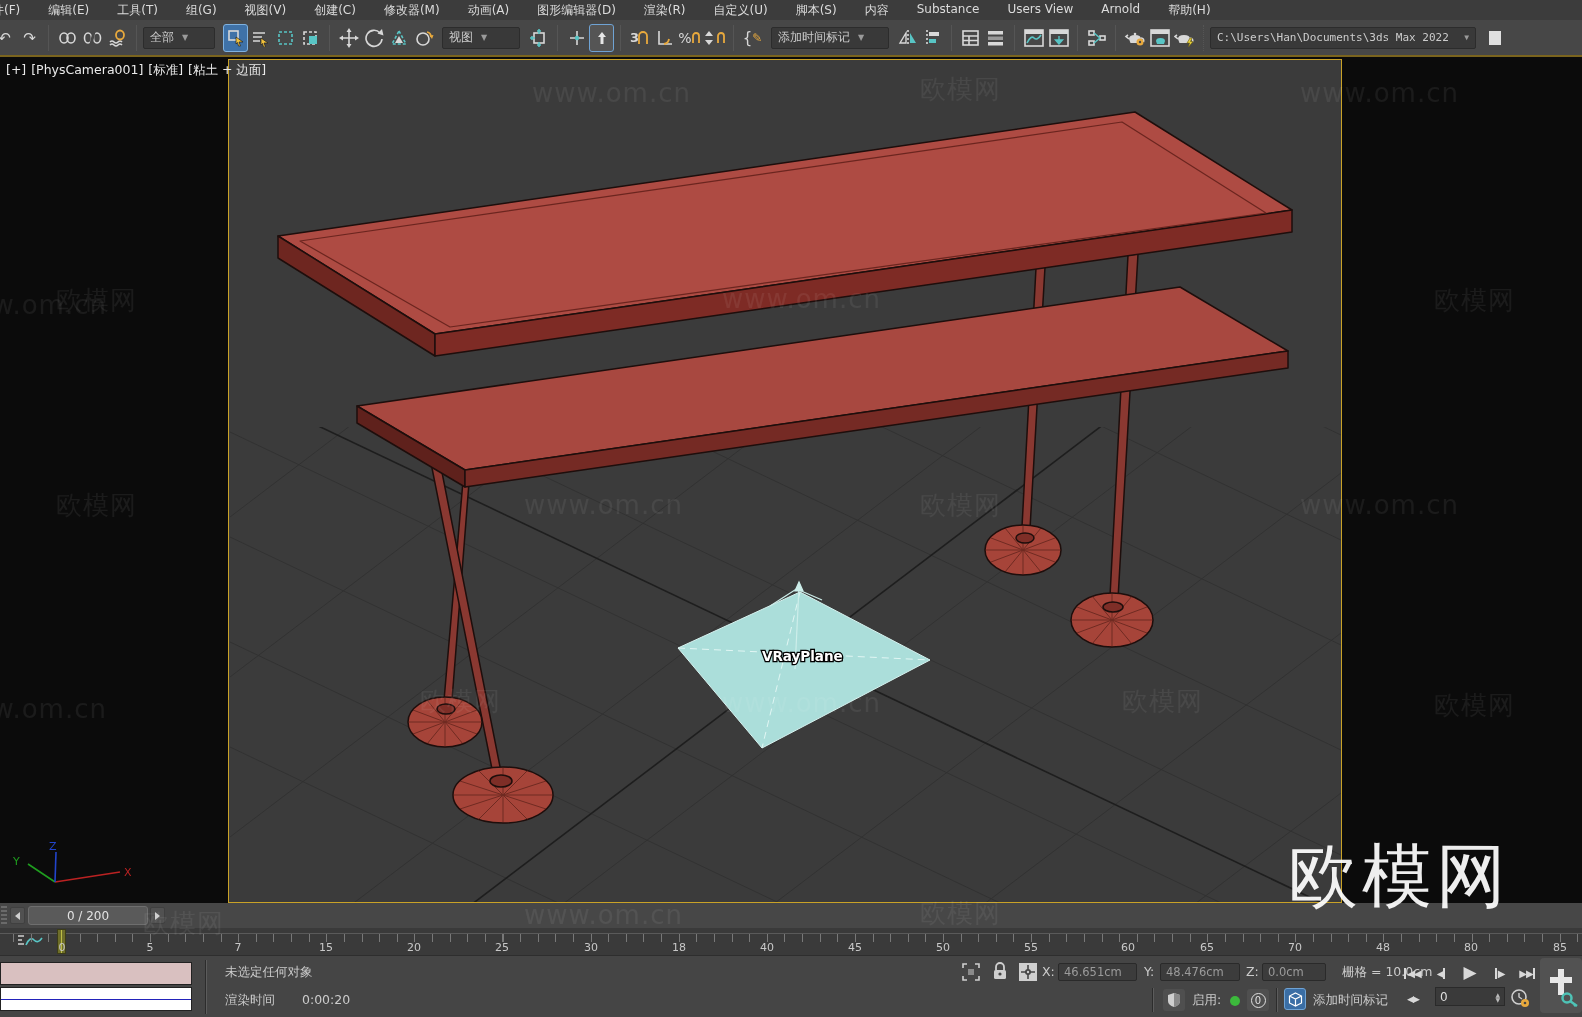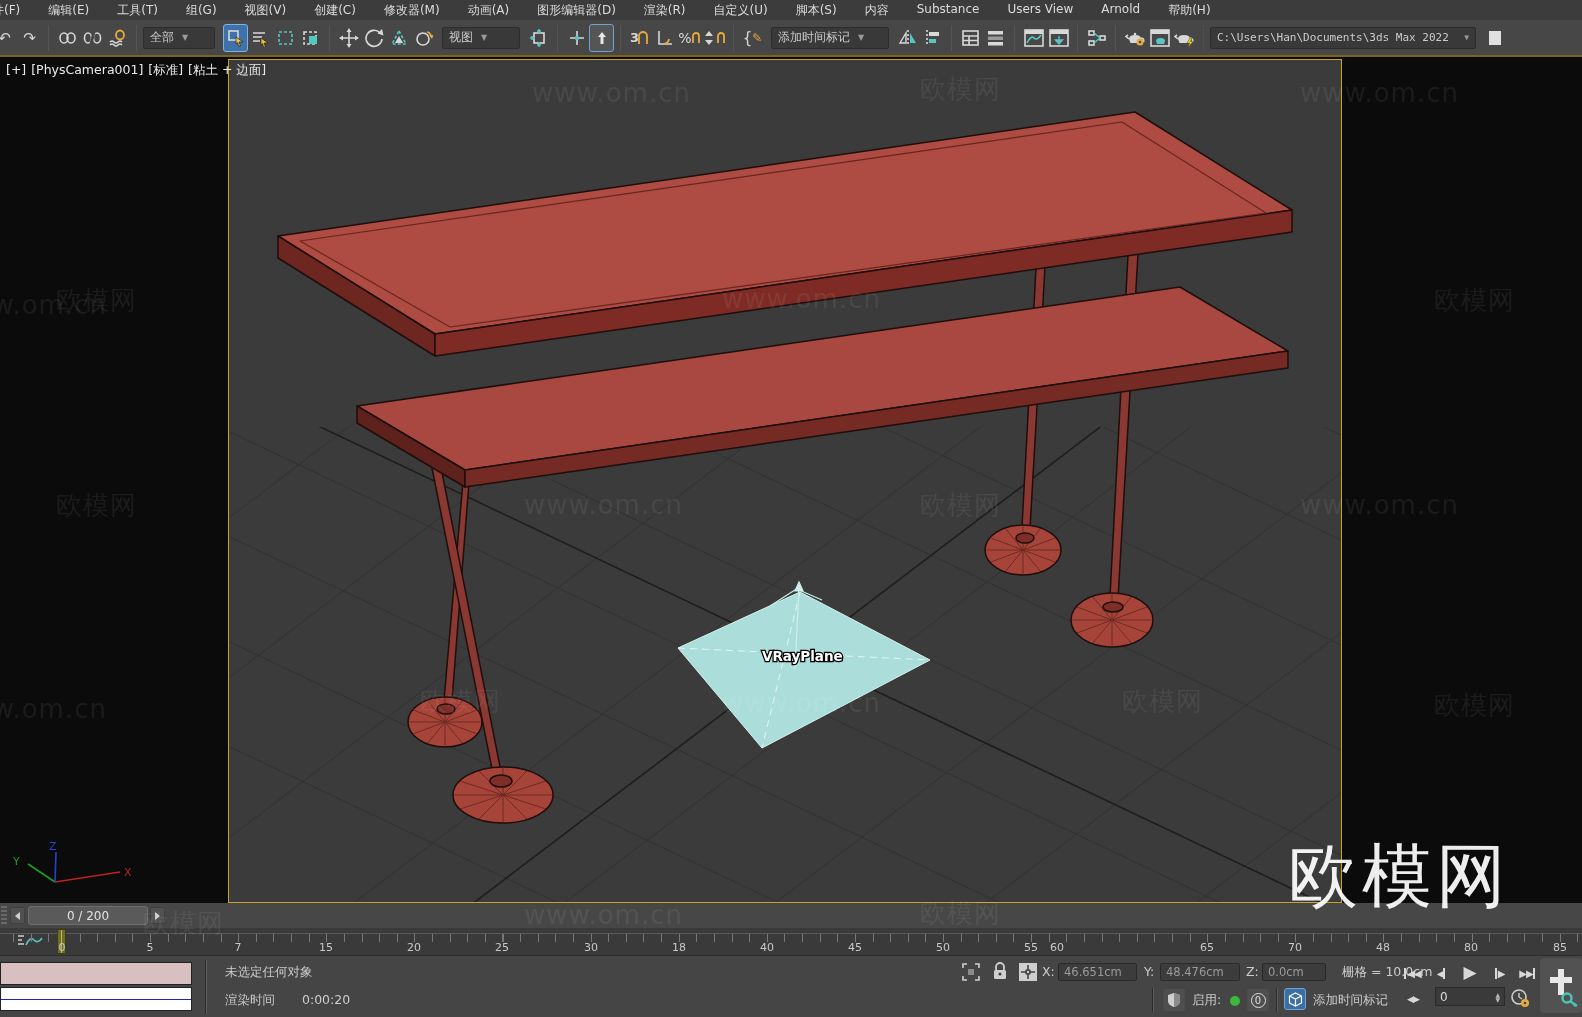--- a/index.html
+++ b/index.html
@@ -543,21 +543,21 @@
   <span class="tick" style="left:238px">7</span>
   <span class="tick" style="left:326px">15</span>
   <span class="tick" style="left:414px">20</span>
   <span class="tick" style="left:502px">25</span>
   <span class="tick" style="left:591px">30</span>
   <span class="tick" style="left:679px">18</span>
   <span class="tick" style="left:767px">40</span>
   <span class="tick" style="left:855px">45</span>
   <span class="tick" style="left:943px">50</span>
   <span class="tick" style="left:1031px">55</span>
-  <span class="tick" style="left:1057px">60</span>
+  <span class="tick" style="left:1128px">60</span>
   <span class="tick" style="left:1207px">65</span>
   <span class="tick" style="left:1295px">70</span>
   <span class="tick" style="left:1383px">48</span>
   <span class="tick" style="left:1471px">80</span>
   <span class="tick" style="left:1560px">85</span>
 </div>
 
 <div id="statusbar">
   <div id="listener-pink"></div>
   <div id="listener-white">

